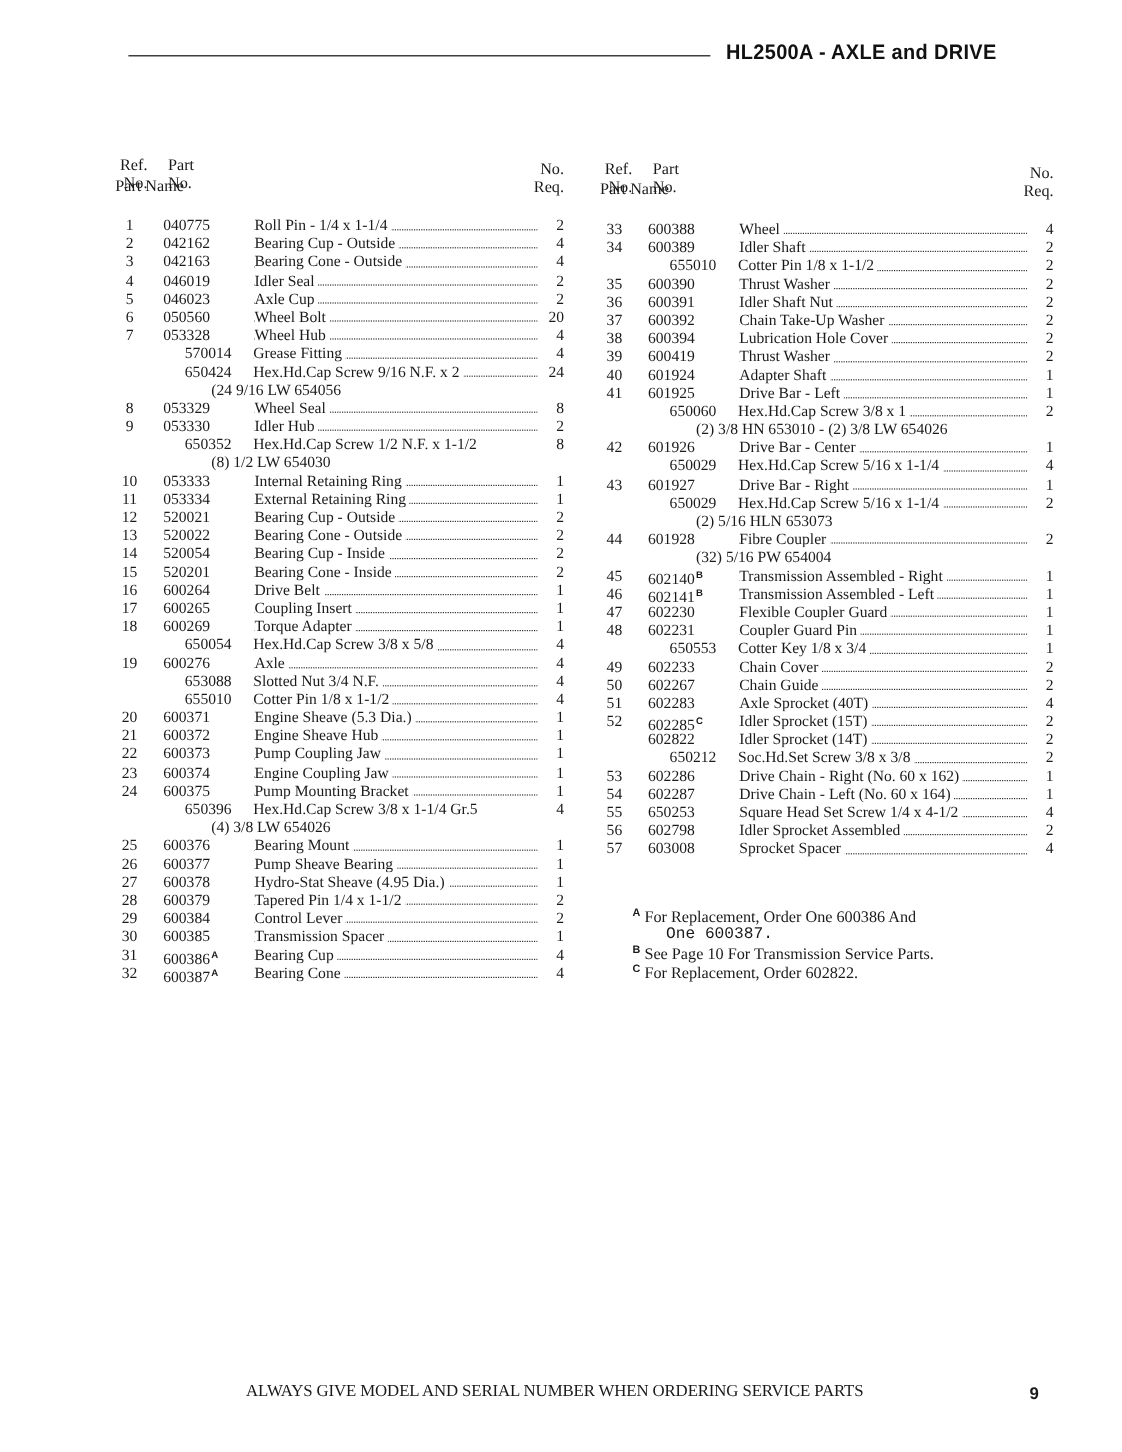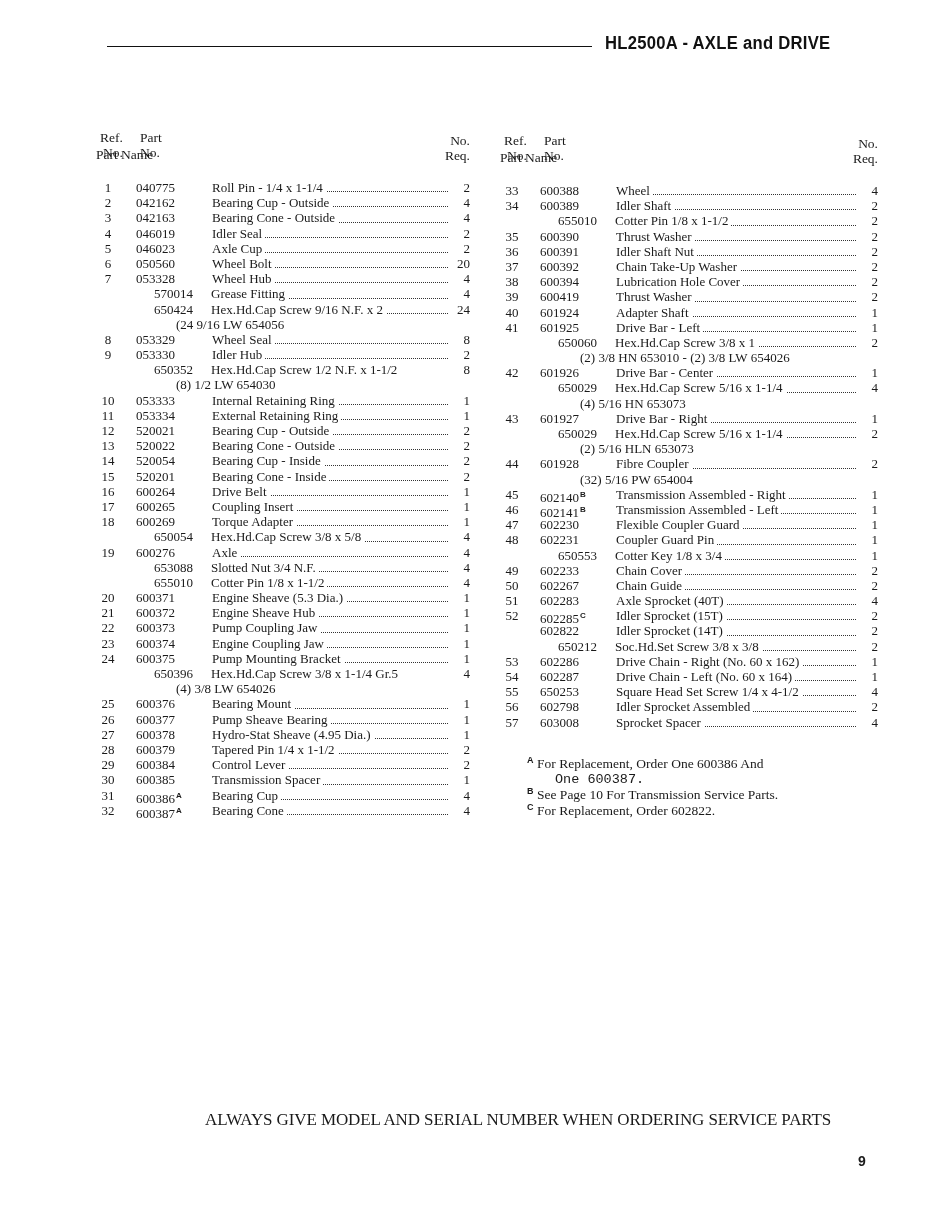--- a/index.html
+++ b/index.html
@@ -49,21 +49,21 @@
       position: absolute; left: 527px; top: 756px; font-size: 13.5px; line-height: 15.5px;
     }
     .footnotes .fnl { position: relative; padding-left: 10px; }
     .footnotes .fnl .mk {
       position: absolute; left: 0; top: -3px;
       font-family: "Liberation Sans", "DejaVu Sans", sans-serif;
       font-size: 9px; font-weight: bold;
     }
     .footnotes .cont { padding-left: 28px; font-family: Liberation Mono, monospace; }
     .footer-note {
-      position: absolute; left: 205px; top: 1110px; font-size: 17px; letter-spacing: -0.1px;
+      position: absolute; left: 205px; top: 1152px; font-size: 14px; letter-spacing: -0.1px;
     }
     .page-number {
       position: absolute; left: 858px; top: 1153px;
       font-family: "Liberation Sans", "DejaVu Sans", sans-serif;
       font-weight: bold; font-size: 14px;
     }
   </style>
 </head>
 <body>
 
@@ -405,23 +405,20 @@
         <span class="ref">42</span>
         <span class="part"><span>601926</span></span>
         <span class="name"><span class="dots"></span><span class="txt">Drive Bar - Center</span></span>
         <span class="qty">1</span>
       </div>
       <div class="row sub">
         <span class="ref"></span>
         <span class="part"><span>650029</span></span>
         <span class="name"><span class="dots"></span><span class="txt">Hex.Hd.Cap Screw 5/16 x 1-1/4</span></span>
         <span class="qty">4</span>
-      </div>
-      <div class="row note">
-        <span class="nt">(4) 5/16 HN 653073</span>
       </div>
       <div class="row main">
         <span class="ref">43</span>
         <span class="part"><span>601927</span></span>
         <span class="name"><span class="dots"></span><span class="txt">Drive Bar - Right</span></span>
         <span class="qty">1</span>
       </div>
       <div class="row sub">
         <span class="ref"></span>
         <span class="part"><span>650029</span></span>

